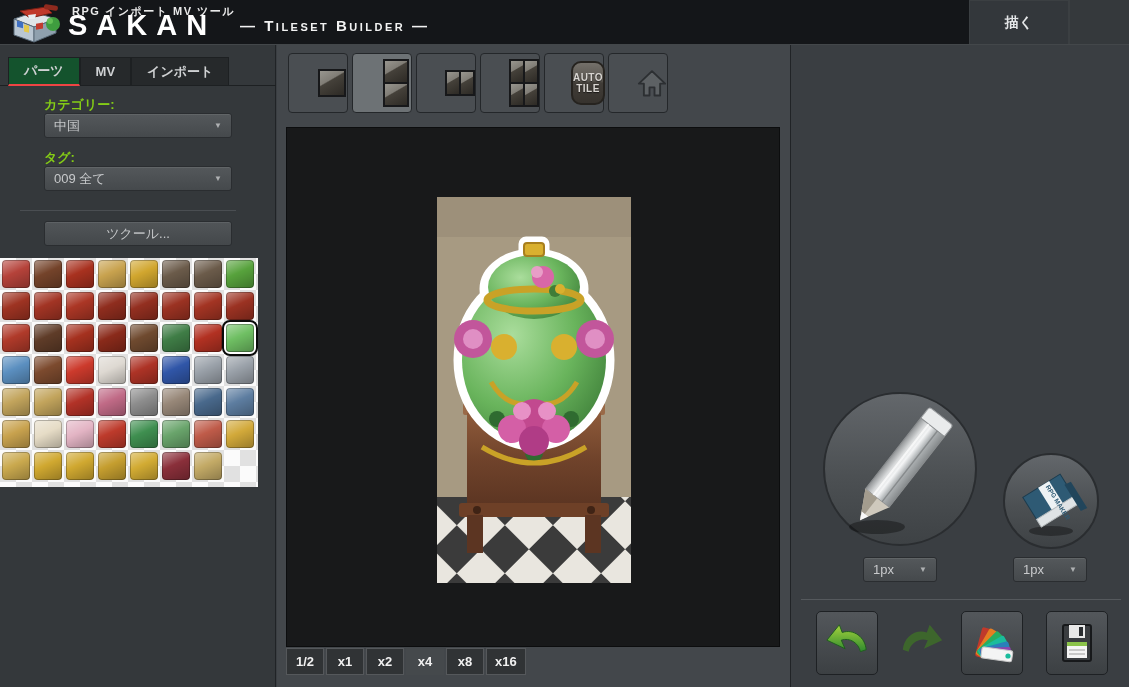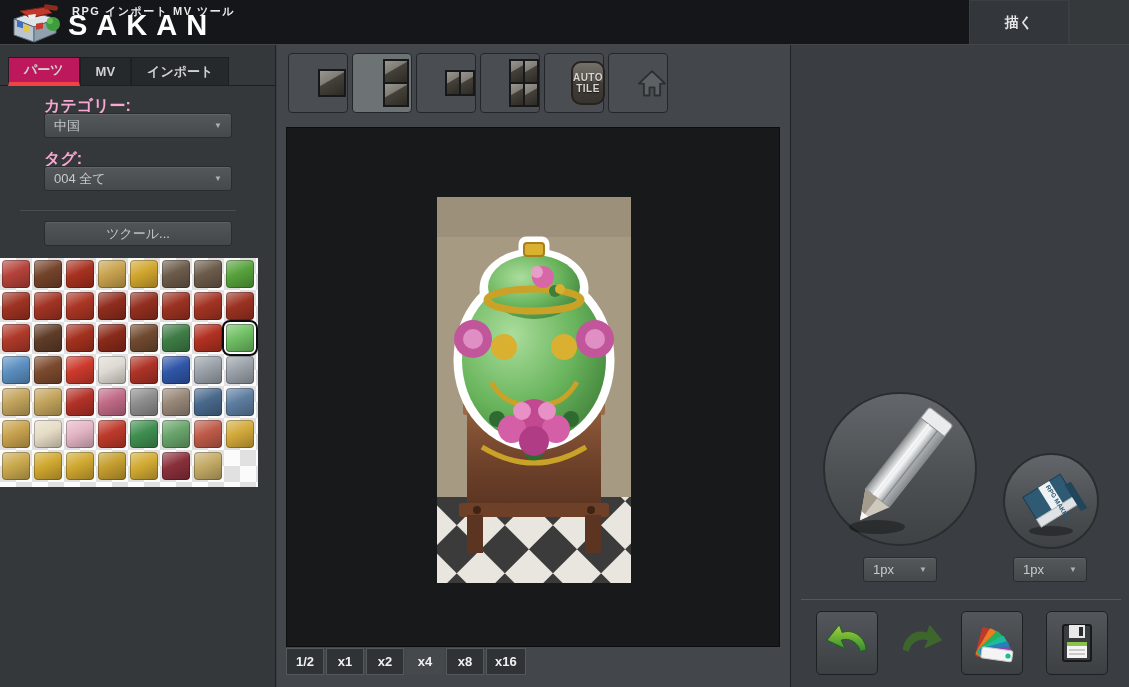--- a/index.html
+++ b/index.html
@@ -25,23 +25,23 @@
     color:#e4e6e8; font-size:14px; font-weight:bold; cursor:pointer; }
   .htab.active { background:#33373b; }
   .htab-filler { width:60px; height:44px; background:#35393c; border-left:1px solid #3b3f42; }
 
   
   .left-panel { position:absolute; left:0; top:45px; width:276px; height:642px;
     background:#34383b; border-right:1px solid #202326; }
   .lp-tabs { position:absolute; left:8px; top:12px; height:29px; display:flex; z-index:2; }
   .ltab { height:29px; padding:0 15px; display:flex; align-items:center; font-size:13px;
     font-weight:bold; color:#cfd1d3; background:#26292b; border:1px solid #1d2022; cursor:pointer; }
-  .ltab.active { background:#be185d; border-bottom:4px solid #ef4444; }
+  .ltab.active { background:#14532d; border-bottom:2px solid #ef4444; }
   .lp-tabline { position:absolute; left:0; top:40px; width:276px; height:1px; background:#1d2022; }
-  .lp-label { position:absolute; left:44px; font-size:16px; font-weight:bold; color:#f9a8d4; }
+  .lp-label { position:absolute; left:44px; font-size:13px; font-weight:bold; color:#84cc16; }
   .dropdown { position:absolute; height:25px; border:1px solid #2a2d30; border-radius:3px;
     background:linear-gradient(180deg,#54585b,#45494c); color:#c7c9cb; font-size:13px;
     display:flex; align-items:center; padding:0 9px; cursor:pointer;
     box-shadow:inset 0 1px 0 rgba(255,255,255,.08); }
   .dropdown .dd-arrow { margin-left:auto; font-size:8px; color:#aeb0b2; }
   .lp-divider { position:absolute; left:20px; top:165px; width:216px; height:1px; background:#4a4e52; }
   .btn-import { position:absolute; left:44px; top:176px; width:188px; height:25px;
     background:linear-gradient(180deg,#515558,#44484b); border:1px solid #2a2d30; border-radius:3px;
     color:#c7c9cb; font-size:13px; display:flex; align-items:center; justify-content:center;
     cursor:pointer; box-shadow:inset 0 1px 0 rgba(255,255,255,.08); }
@@ -118,41 +118,42 @@
       <rect x="18" y="24" width="5" height="7" fill="#e4c84a" transform="skewY(14) translate(0,-6)"></rect>
       <rect x="30" y="21" width="7" height="6" fill="#c23b2e" transform="skewY(-10) translate(0,6)"></rect>
       <circle cx="47" cy="22" r="7" fill="#3f9d3f"></circle>
       <circle cx="44" cy="19" r="3" fill="#63bf55"></circle>
       <polygon points="14,9 40,5 46,11 24,16" fill="#c0392b" stroke="#7a1f14" stroke-width="1"></polygon>
       <rect x="38" y="3" width="14" height="5" rx="2" fill="#8e2a1e" transform="rotate(8 45 5)"></rect>
       <polygon points="22,13 30,12 29,17 23,17" fill="#e8edf0"></polygon>
     </svg>
     <div class="hdr-caption">RPG インポート MV ツール</div>
     <div class="hdr-title">SAKAN</div>
+    <div class="hdr-subtitle">— Tileset Builder —</div>
     <div class="hdr-tabs" id="header-tabs">
         <div class="htab active">描く</div>
         <div class="htab-filler"></div>
       </div>
   </div>
 
   <div class="left-panel">
     <div class="lp-tabline"></div>
     <div class="lp-tabs" id="left-tabs">
         <div class="ltab active">パーツ</div>
         <div class="ltab">MV</div>
         <div class="ltab">インポート</div>
       </div>
     <div class="lp-label" style="top:51px;">カテゴリー:</div>
     <div class="dropdown" style="left:44px; top:68px; width:188px;">
       <span>中国</span>
       <span class="dd-arrow">▼</span>
     </div>
     <div class="lp-label" style="top:104px;">タグ:</div>
     <div class="dropdown" style="left:44px; top:121px; width:188px;">
-      <span>004 全て</span>
+      <span>009 全て</span>
       <span class="dd-arrow">▼</span>
     </div>
     <div class="lp-divider"></div>
     <div class="btn-import">ツクール...</div>
     <div class="palette" id="palette">
         <div class="ptile" style="left: 2px; top: 2px; background-color: rgb(181, 66, 58);"></div>
         <div class="ptile" style="left: 34px; top: 2px; background-color: rgb(116, 67, 42);"></div>
         <div class="ptile" style="left: 66px; top: 2px; background-color: rgb(168, 49, 31);"></div>
         <div class="ptile" style="left: 98px; top: 2px; background-color: rgb(200, 162, 78);"></div>
         <div class="ptile" style="left: 130px; top: 2px; background-color: rgb(209, 166, 46);"></div>

